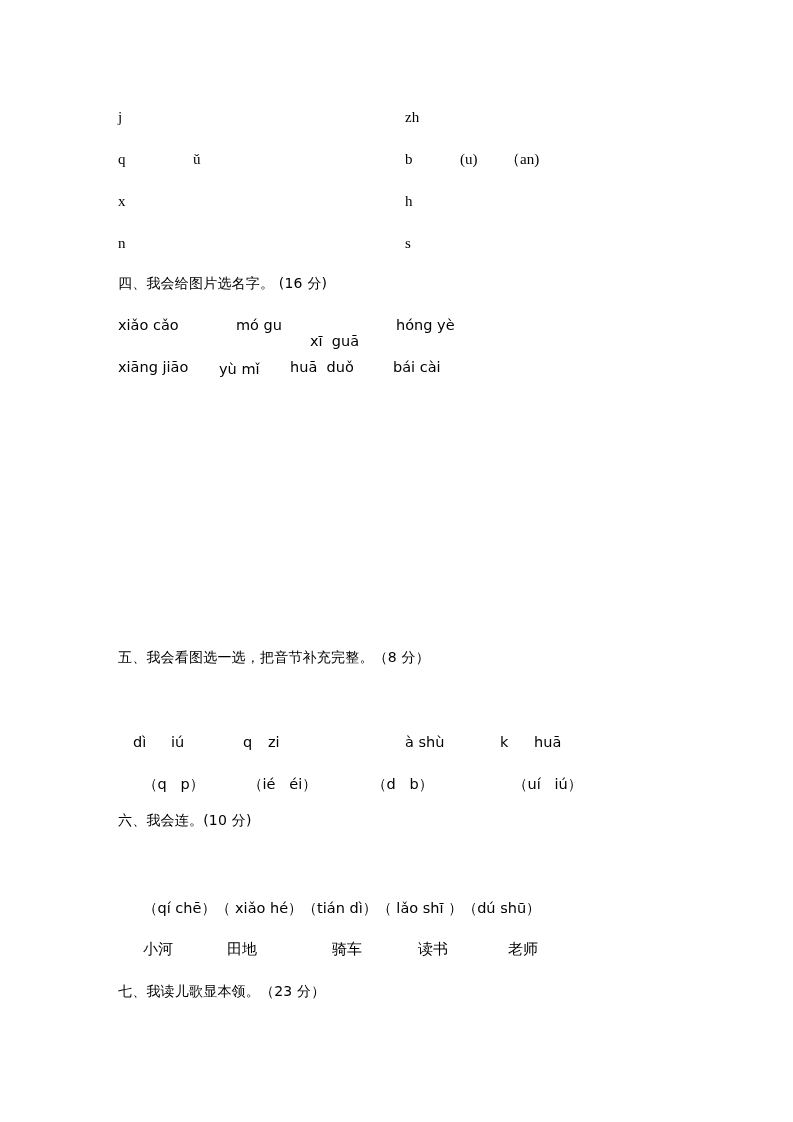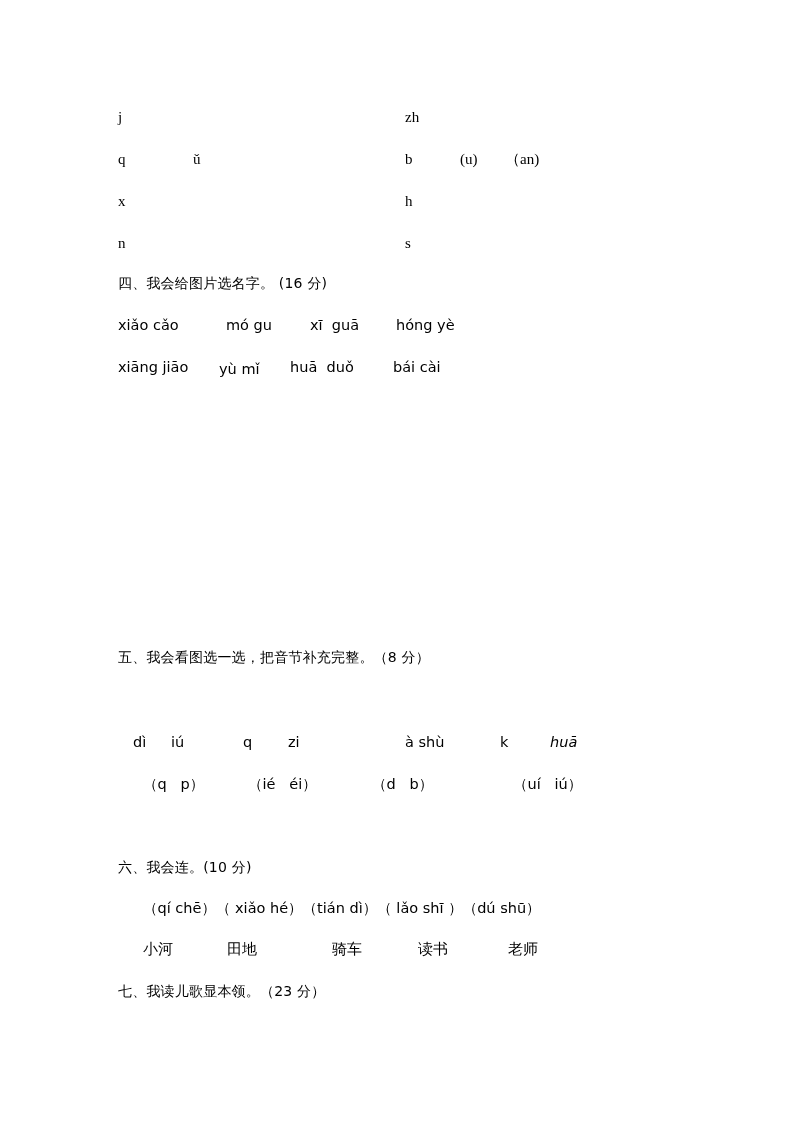--- a/index.html
+++ b/index.html
@@ -76,51 +76,51 @@
       <span class="row latin" style="left:118px; top:234px;">n</span>
       <span class="row latin" style="left:405px; top:234px;">s</span>
     </div>
 
   </div>
 
   <div>
     <span class="row cjk-head" style="left:118px; top:274px;">四、我会给图片选名字。 (16 分)</span>
 
     <span class="row pinyin" style="left:118px; top:316px;">xiǎo cǎo</span>
-    <span class="row pinyin" style="left:226px; top:316px;">mó gu</span>
-    <span class="row pinyin" style="left:310px; top:316px;">xī  guā</span>
+    <span class="row pinyin" style="left:236px; top:316px;">mó gu</span>
+    <span class="row pinyin" style="left:310px; top:332px;">xī  guā</span>
     <span class="row pinyin" style="left:396px; top:316px;">hóng yè</span>
 
     <span class="row pinyin" style="left:118px; top:358px;">xiāng jiāo</span>
     <span class="row pinyin" style="left:219px; top:360px;">yù mǐ</span>
     <span class="row pinyin" style="left:290px; top:358px;">huā  duǒ</span>
     <span class="row pinyin" style="left:393px; top:358px;">bái cài</span>
 
     <div class="blank-area" style="left:118px; top:390px; width:560px; height:230px;"></div>
   </div>
 
   <div>
     <span class="row cjk-head" style="left:118px; top:648px;">五、我会看图选一选，把音节补充完整。（8 分）</span>
 
     <span class="row pinyin" style="left:133px; top:733px;">dì</span>
     <span class="row pinyin" style="left:171px; top:733px;">iú</span>
     <span class="row pinyin" style="left:243px; top:733px;">q</span>
-    <span class="row pinyin" style="left:288px; top:733px;">zi</span>
+    <span class="row pinyin" style="left:268px; top:733px;">zi</span>
     <span class="row pinyin" style="left:405px; top:733px;">à shù</span>
     <span class="row pinyin" style="left:500px; top:733px;">k</span>
-    <span class="row pinyin" style="left:550px; top:733px;font-style:italic;">huā</span>
+    <span class="row pinyin" style="left:534px; top:733px;">huā</span>
 
     <span class="row pinyin" style="left:143px; top:775px;">（q   p）</span>
     <span class="row pinyin" style="left:248px; top:775px;">（ié   éi）</span>
     <span class="row pinyin" style="left:372px; top:775px;">（d   b）</span>
     <span class="row pinyin" style="left:513px; top:775px;">（uí   iú）</span>
   </div>
 
   <div>
-    <span class="row cjk-head" style="left:118px; top:858px;">六、我会连。(10 分)</span>
+    <span class="row cjk-head" style="left:118px; top:811px;">六、我会连。(10 分)</span>
     <span class="row pinyin" style="left:143px; top:899px;">（qí chē）（ xiǎo hé）（tián dì）（ lǎo shī ）（dú shū）</span>
 
     <span class="row cjk" style="left:143px; top:940px;text-align:center;">小河</span>
     <span class="row cjk" style="left:227px; top:940px;">田地</span>
     <span class="row cjk" style="left:332px; top:940px;">骑车</span>
     <span class="row cjk" style="left:418px; top:940px;">读书</span>
     <span class="row cjk" style="left:508px; top:940px;">老师</span>
   </div>
 
   <div>

